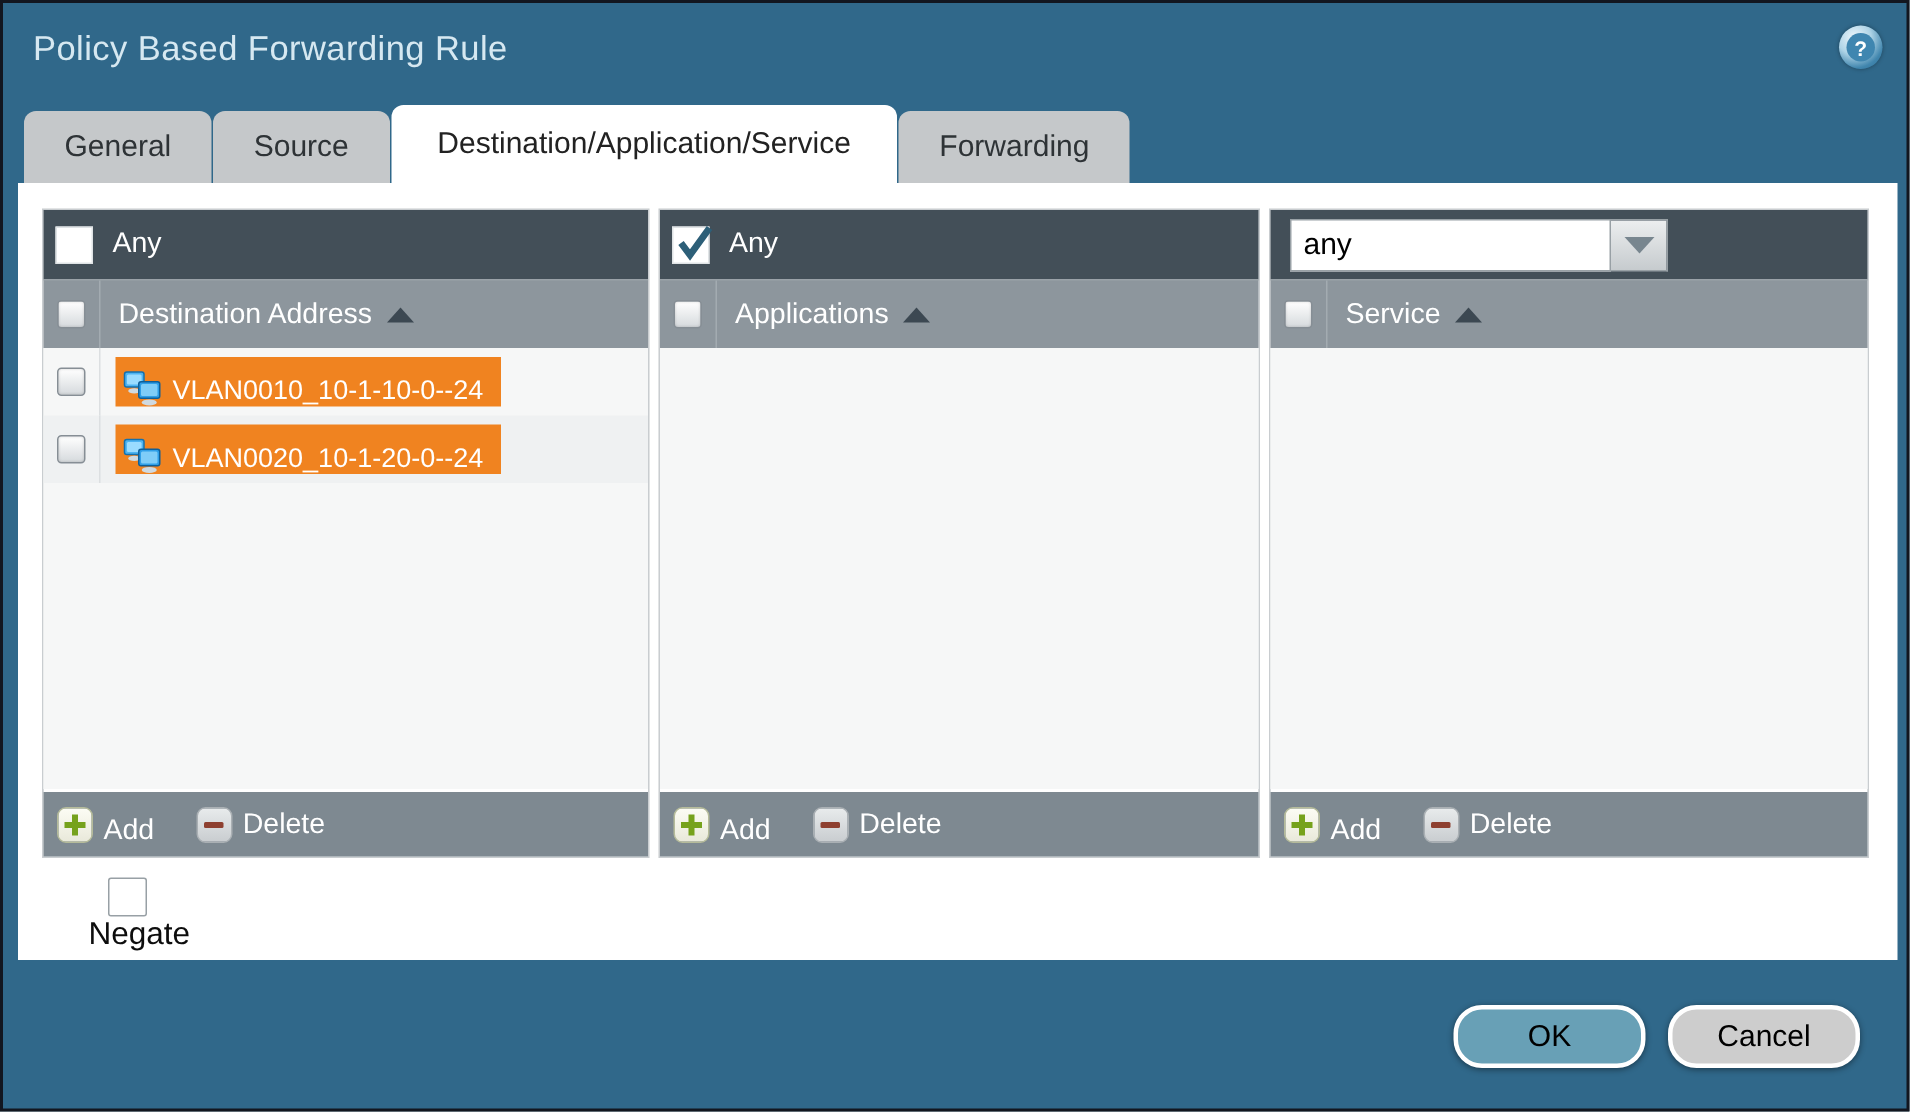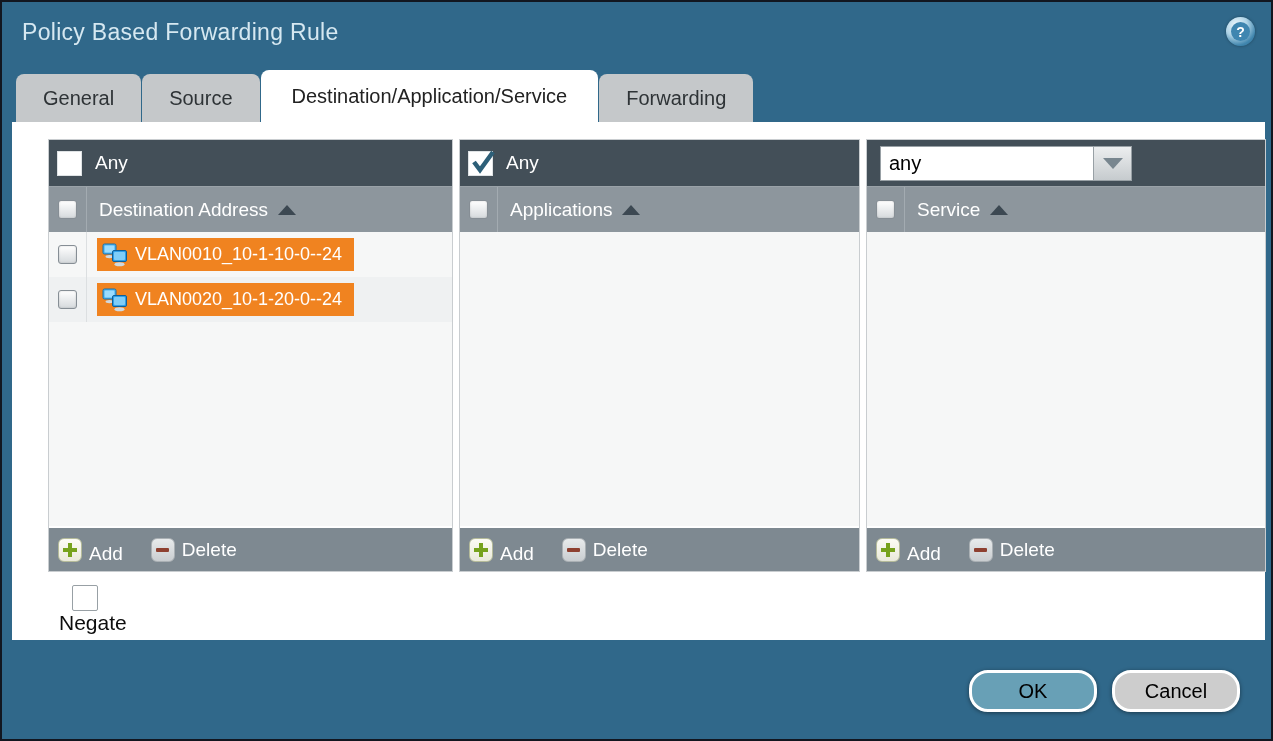--- a/index.html
+++ b/index.html
@@ -12,21 +12,21 @@
           display:flex; align-items:center; justify-content:center; cursor:pointer;
           box-shadow:0 0 3px rgba(0,0,0,0.35); }
   .help-inner { width:19px; height:19px; border-radius:50%; background:#3f86b0;
           display:flex; align-items:center; justify-content:center;
           color:#fff; font-size:14px; font-weight:bold; }
   .tabs { position:absolute; left:14px; top:68px; height:52px; display:flex; align-items:flex-end; gap:1px; }
   .tab { background:#c5c8ca; height:48px; border-radius:8px 8px 0 0; display:flex; align-items:center;
          padding:0 27px; font-size:20px; color:#2e3336; cursor:pointer; white-space:nowrap; }
   .tab.active { background:#ffffff; height:52px; padding:0 31px; color:#222; }
   .content { position:absolute; left:10px; top:120px; width:1253px; height:518px; background:#ffffff; }
-  .panels { position:absolute; left:36px; top:17px; display:flex; gap:6px; }
+  .panels { position:absolute; left:16px; top:17px; display:flex; gap:6px; }
   .panel { height:433px; display:flex; flex-direction:column; background:#f6f7f7;
            border:1px solid #c9cdd0; }
   .panel.p1 { width:405px; } .panel.p2 { width:401px; } .panel.p3 { width:400px; }
   .panel-top { height:46px; background:#434f58; display:flex; align-items:center;
                padding-left:8px; flex:none; }
   .anycb { width:25px; height:25px; background:#fff; border:1px solid #dfe3e5; position:relative;
            cursor:pointer; flex:none; }
   .anycb svg { position:absolute; left:1px; top:-3px; }
   .any-label { color:#fff; font-size:19px; margin-left:13px; }
   .panel-colhead { height:46px; background:#8d969d; display:flex; align-items:center; flex:none;
@@ -35,21 +35,21 @@
              border-right:1px solid #a3abb1; flex:none; }
   .cb3d { width:19px; height:19px; border:1px solid #868e95; border-radius:3px; cursor:pointer;
           background:linear-gradient(180deg,#ffffff,#d6dadd); box-shadow:inset 0 0 2px rgba(0,0,0,0.18); }
   .colhead-label { color:#fff; font-size:19px; margin-left:12px; cursor:pointer; }
   .sort-asc { width:0; height:0; border-left:9px solid transparent; border-right:9px solid transparent;
               border-bottom:10px solid #3c4852; margin-left:10px; }
   .panel-body { flex:1; background:#f6f7f7; overflow:hidden; }
   .row { height:45px; display:flex; align-items:center; }
   .row.alt { background:#eff1f2; }
   .row .cb-cell { border-right:1px solid #dcdfe1; }
-  .chip { margin-left:10px; background:#f08320; height:33px; display:flex; align-items:center;
+  .chip { margin-left:10px; background:#f08320; height:33px; display:flex; align-items:flex-end;
           padding:0 12px 0 5px; cursor:pointer; }
   .chip svg { margin-right:7px; }
   .chip-label { color:#fff; font-size:18px; }
   .panel-footer { height:45px; background:#7e8991; border-top:2px solid #ffffff; display:flex;
                   align-items:center; padding-left:9px; flex:none; }
   .icon-sq { width:24px; height:24px; border-radius:6px; display:flex; align-items:center;
              justify-content:center; flex:none; }
   .add-sq { background:linear-gradient(180deg,#fcfcf4,#e9e9da); border:1px solid #b5bb9a; cursor:pointer; }
   .plus { position:relative; width:14px; height:14px; }
   .plus::before { content:""; position:absolute; left:0; top:5px; width:14px; height:4px; background:#76a21c; }

